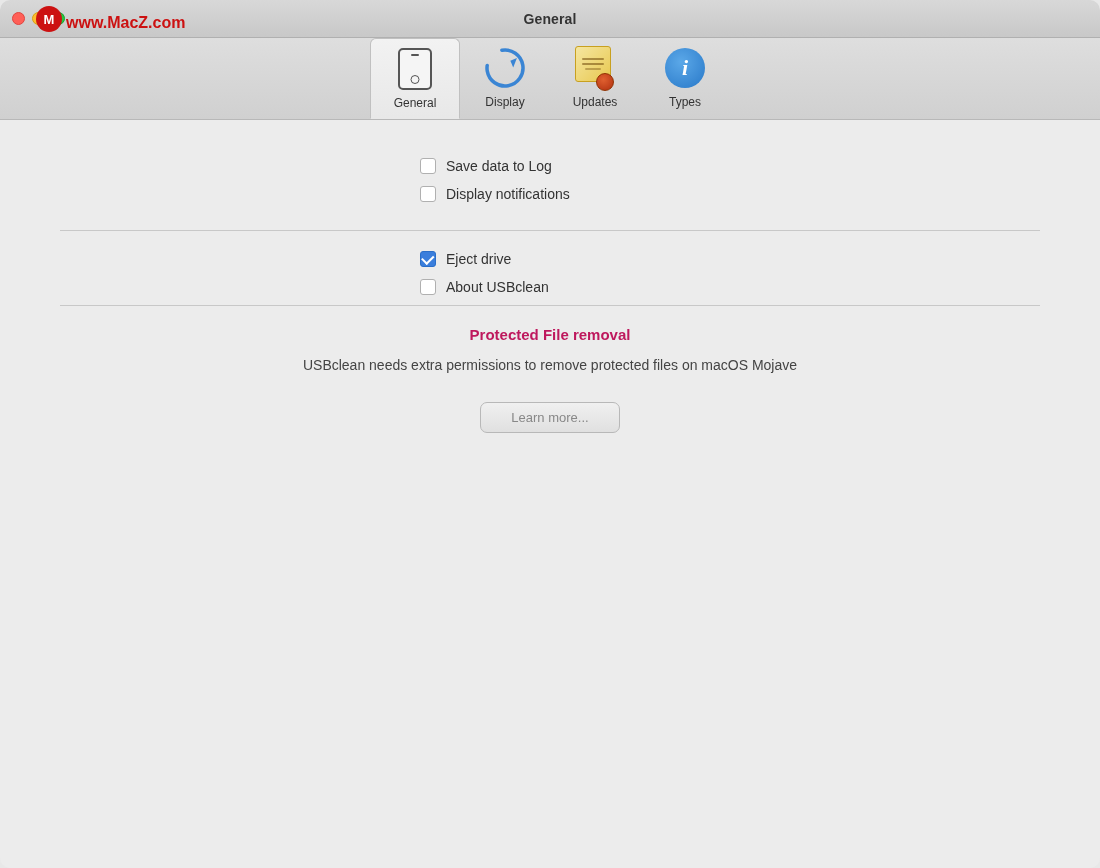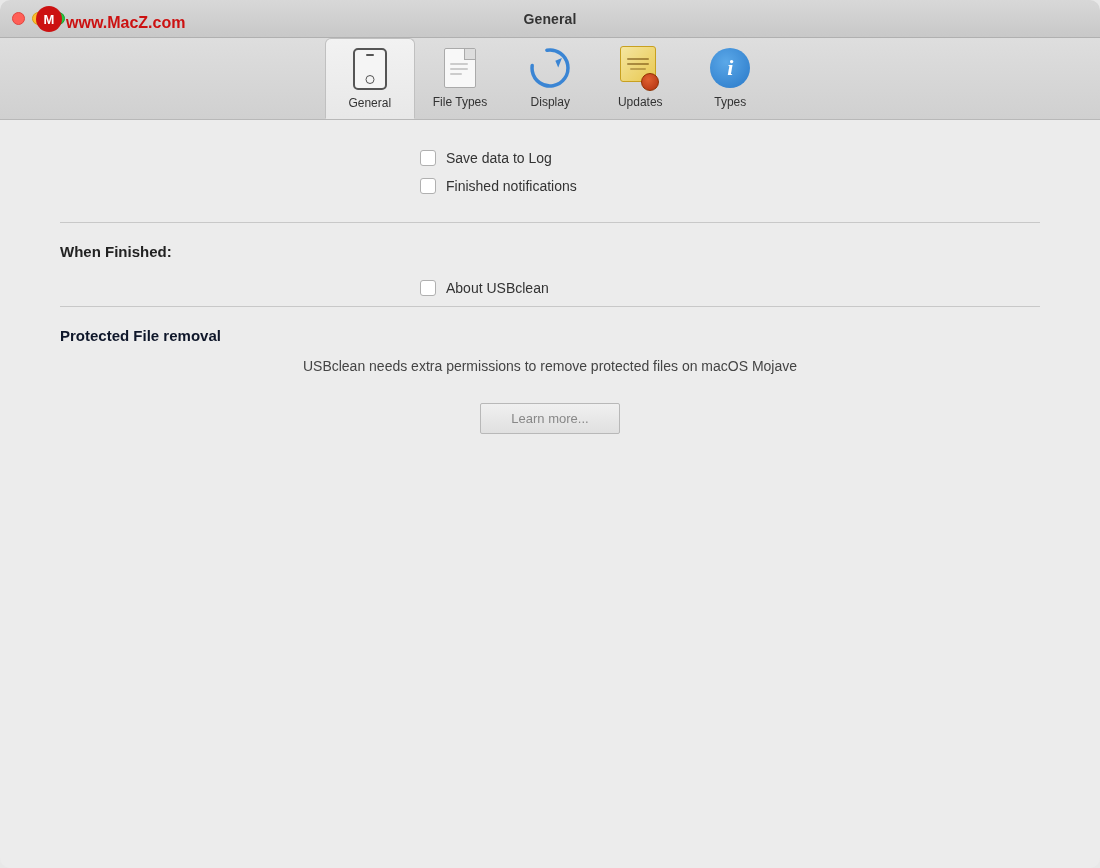--- a/index.html
+++ b/index.html
@@ -201,21 +201,21 @@
       color: white;
       font-size: 22px;
       font-weight: 700;
       font-style: italic;
       font-family: Georgia, serif;
     }
 
     
     .main-content {
       flex: 1;
-      padding: 14px 60px;
+      padding: 22px 60px;
       overflow-y: auto;
     }
 
     
     .checkbox-section-top {
       display: flex;
       flex-direction: column;
       align-items: center;
       gap: 12px;
       margin-bottom: 28px;
@@ -282,40 +282,41 @@
       margin-bottom: 10px;
     }
 
     .section-block {
       margin-bottom: 10px;
     }
 
     .protected-heading {
       font-size: 15px;
       font-weight: 700;
-      color: #0f172a;
+      color: #be185d;
       margin-bottom: 12px;
+      text-align: center;
     }
 
     .protected-description {
       font-size: 14px;
       color: #444;
       text-align: center;
       line-height: 1.5;
       max-width: 600px;
       margin: 0 auto 26px auto;
     }
 
     .learn-more-btn {
       display: block;
       margin: 7px auto;
       padding: 7px 28px;
       background: linear-gradient(to bottom, #f0f0f0, #e0e0e0);
       border: 1px solid #b8b8b8;
-      border-radius: 2px;
+      border-radius: 7px;
       font-size: 13px;
       color: #888;
       cursor: pointer;
       text-align: center;
       min-width: 140px;
     }
 
     
     .circular-arrow {
       color: #3a85d4;
@@ -344,32 +345,20 @@
     <div class="toolbar-items">
 
       <div class="toolbar-item active">
         <div class="toolbar-icon">
           <div class="icon-general"></div>
         </div>
         <span class="toolbar-label">General</span>
       </div>
 
 
-      <div class="toolbar-item">
-        <div class="toolbar-icon">
-          <div class="icon-filetypes">
-            <div class="doc-lines">
-              <div class="doc-line"></div>
-              <div class="doc-line"></div>
-              <div class="doc-line short"></div>
-            </div>
-          </div>
-        </div>
-        <span class="toolbar-label">File Types</span>
-      </div>
 
       <div class="toolbar-item">
         <div class="toolbar-icon">
           <svg width="44" height="44" viewBox="0 0 44 44" class="circular-arrow">
             <circle cx="22" cy="22" r="18" fill="none" stroke="#3a85d4" stroke-width="3.5" stroke-dasharray="90 24" stroke-linecap="round" transform="rotate(-100 22 22)"></circle>
             <polygon points="32,10 26,14 30,20" fill="#3a85d4" transform="rotate(10 22 22)"></polygon>
           </svg>
         </div>
         <span class="toolbar-label">Display</span>
       </div>
@@ -402,29 +391,32 @@
 
   <div class="main-content">
 
     <div class="checkbox-section-top">
       <div class="checkbox-row">
         <div class="checkbox"></div>
         <span class="checkbox-label">Save data to Log</span>
       </div>
       <div class="checkbox-row">
         <div class="checkbox"></div>
-        <span class="checkbox-label">Finished notifications</span>
+        <span class="checkbox-label">Display notifications</span>
       </div>
     </div>
 
     <div class="divider"></div>
 
     <div class="section-block">
-      <div class="section-heading">When Finished:</div>
       <div class="checkbox-section-mid">
+        <div class="checkbox-row">
+          <div class="checkbox checked"></div>
+          <span class="checkbox-label">Eject drive</span>
+        </div>
         <div class="checkbox-row">
           <div class="checkbox"></div>
           <span class="checkbox-label">About USBclean</span>
         </div>
       </div>
     </div>
 
     <div class="divider"></div>
 
     <div class="section-block">

